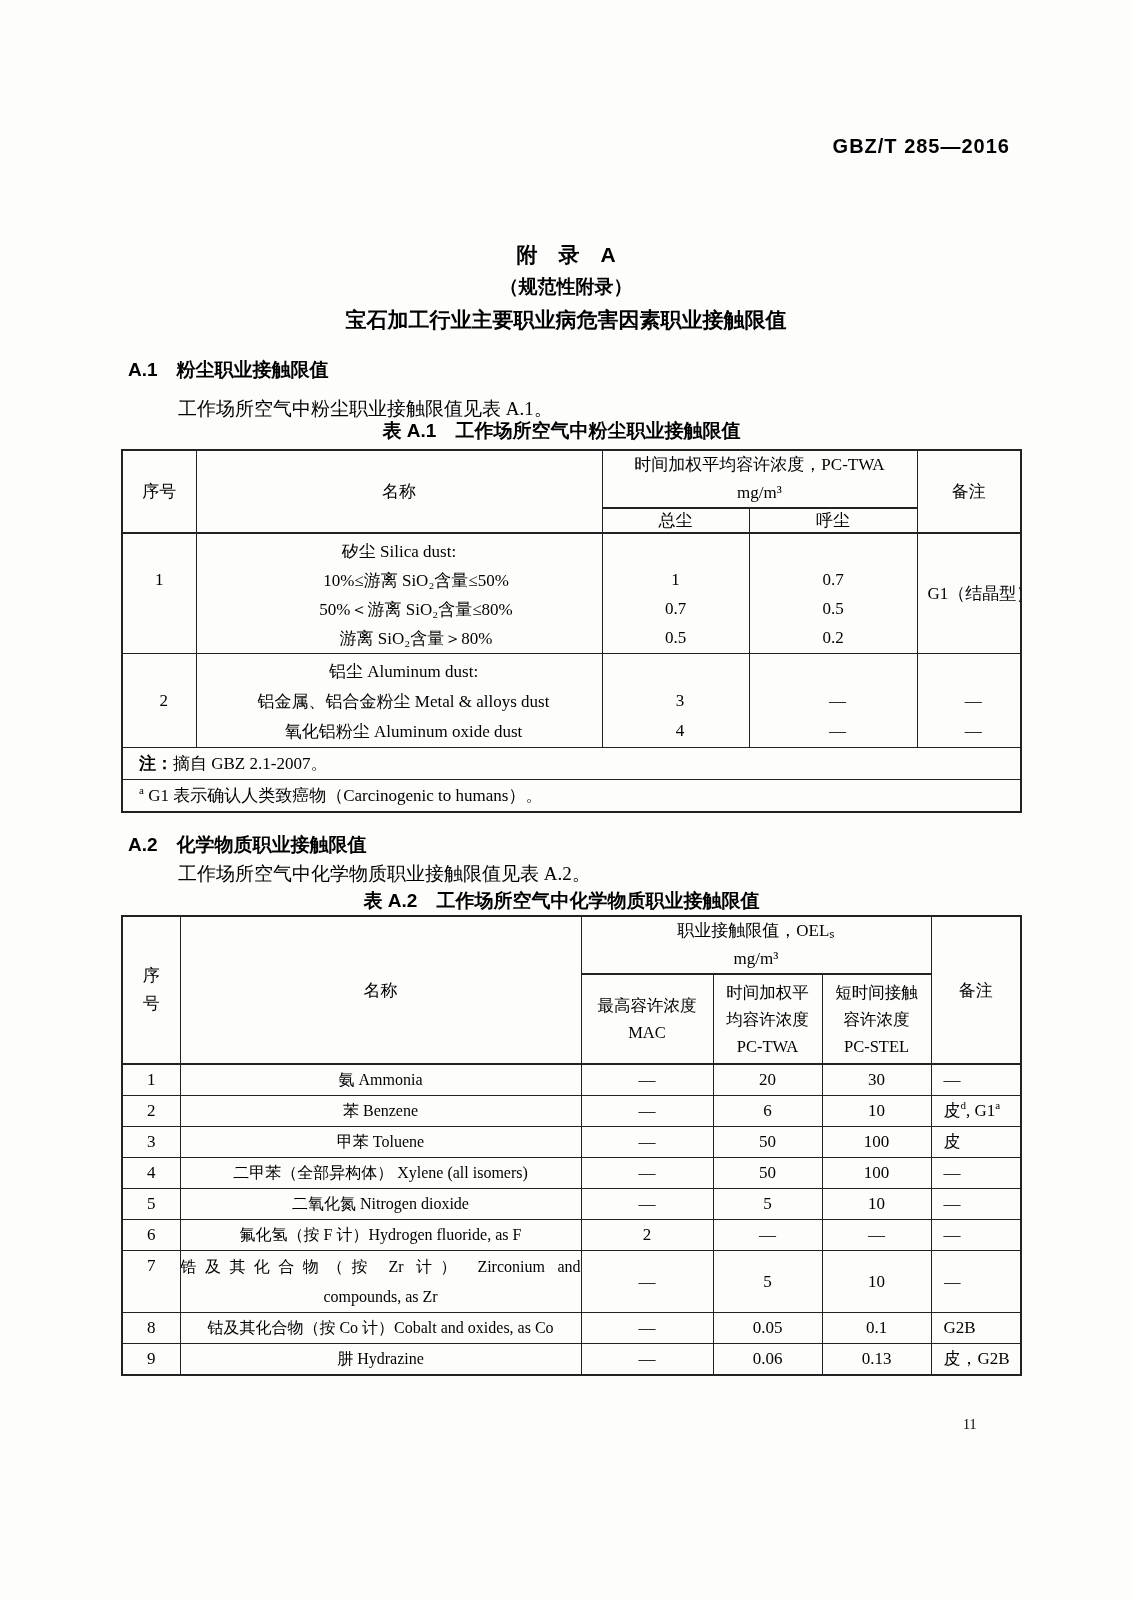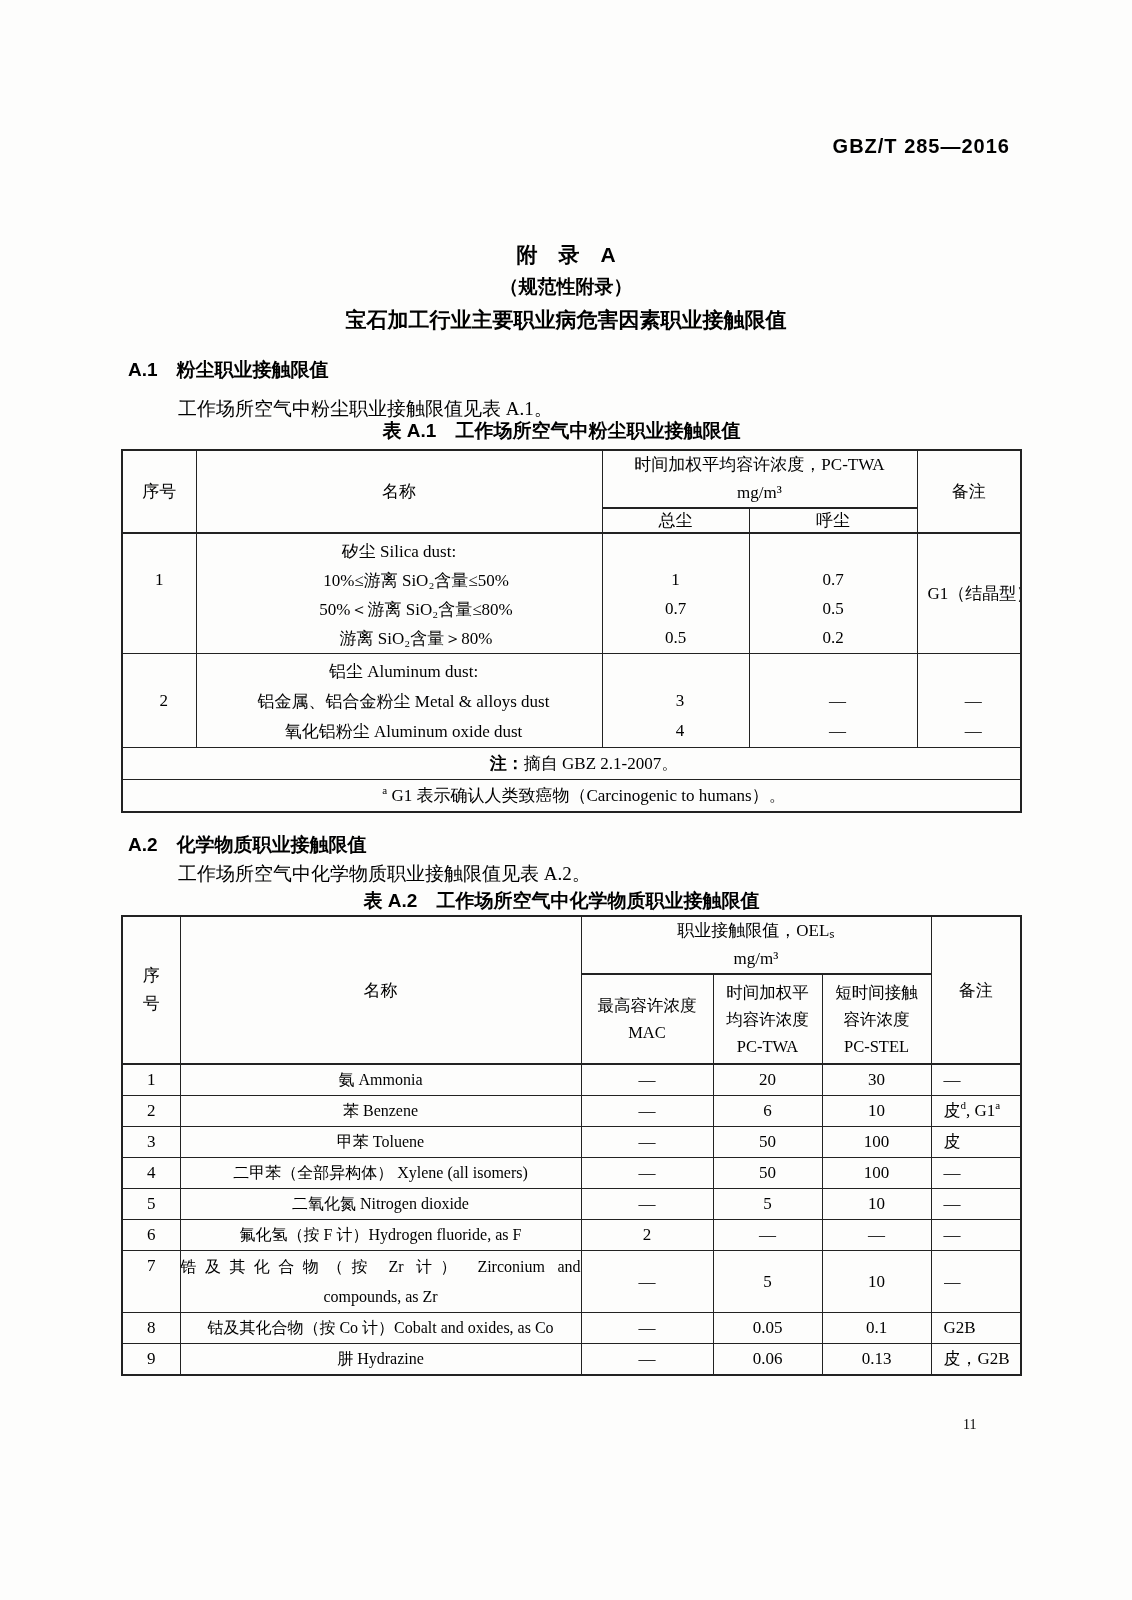--- a/index.html
+++ b/index.html
@@ -64,21 +64,21 @@
 
   td.c-name { text-align:left; padding-left:13px; padding-right:10px; }
   .ln  { height:29px; line-height:29px; white-space:nowrap; overflow:hidden; }
   .g2 .ln { height:30px; line-height:30px;padding-left:9px; }
   .ln.ind { padding-left:34px; }
   .grp td { vertical-align:top; padding-top:3px; padding-bottom:3px; }
   .grp td.c-name { padding-top:3px; }
   sup { font-size:11px; vertical-align:super; line-height:0; }
 
   tr.note-row td, tr.foot-row td {
-    text-align:center; padding-left:25px; height:32px; font-size:17px;
+    text-align:left; padding-left:16px; height:32px; font-size:17px;
   }
   .note-label { font-weight:700; }
 
   .tbl-a2 tr.hdr-top th { height:56px; }
   .tbl-a2 tr.hdr-sub th { height:90px; border-bottom-width:2px; }
   .sub-line { line-height:27px; height:27px; font-size:16.5px; }
   .idx-line { line-height:28px; height:28px; }
 
   .tbl-a2 td { height:30px; line-height:30px; }
   .tbl-a2 td.c-name { font-size:16px; white-space:nowrap; overflow:hidden; }

